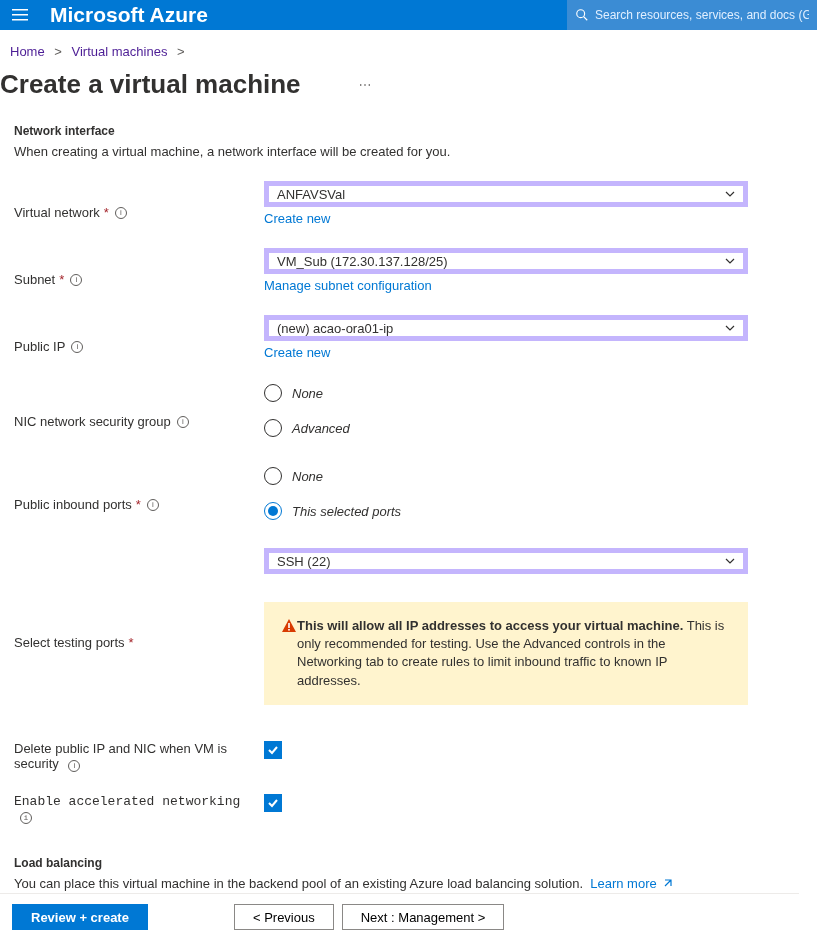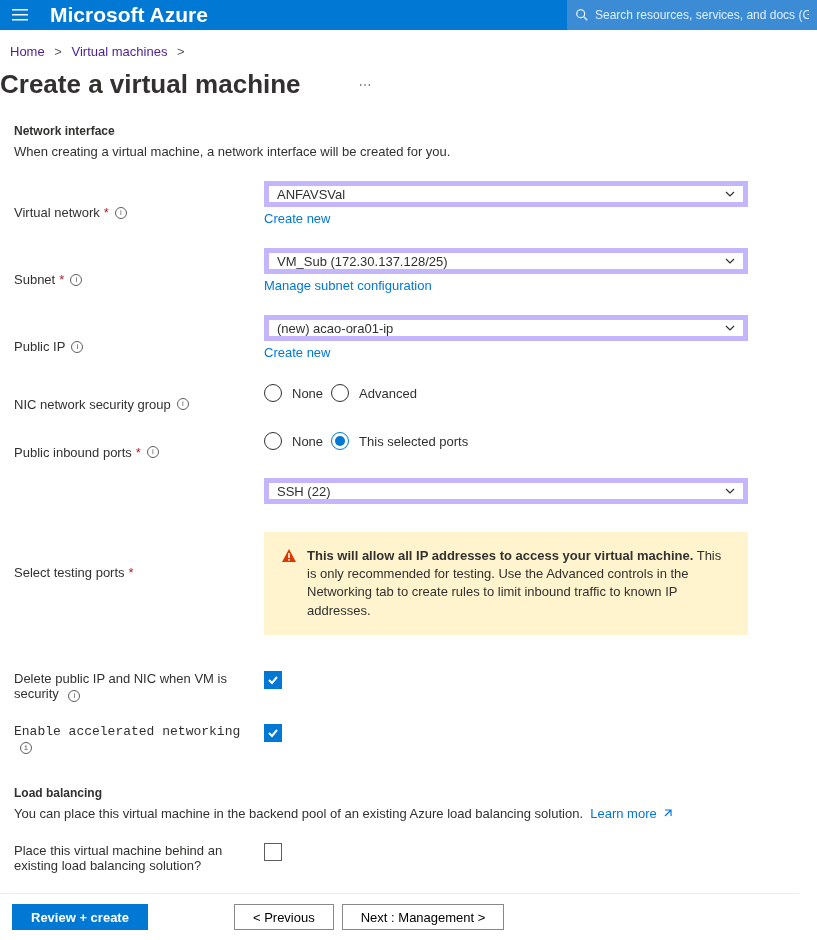--- a/index.html
+++ b/index.html
@@ -23,26 +23,26 @@
   .section-desc { font-size: 13px; color: #323130; margin-bottom: 22px; }
   .form-row { display: flex; align-items: center; margin-bottom: 8px; }
   .form-row .label-col { width: 250px; padding-top: 4px; font-size: 13px; display: flex; align-items: center; flex-wrap: wrap; }
   .form-row .field-col { width: 484px; }
   .req { color: #a4262c; margin-left: 4px; }
   .info-icon { width: 12px; height: 12px; border: 1px solid #605e5c; border-radius: 50%; display: inline-flex; align-items: center; justify-content: center; font-size: 8px; color: #605e5c; margin-left: 6px; cursor: pointer; line-height: 1; }
   .dropdown { width: 100%; height: 26px; border: 5px solid #c4b5fd; display: flex; align-items: center; padding: 0 8px; cursor: pointer; background: #fff; }
   .dropdown .dd-text { flex: 1; font-size: 13px; }
   .dropdown .chev { width: 10px; height: 10px; }
   .link { color: #0078d4; font-size: 13px; text-decoration: none; display: inline-block; margin-top: 4px; margin-bottom: 14px; cursor: pointer; }
-  .radio-group { display: flex; flex-direction: row; gap: 8px; padding-top: 2px; margin-bottom: 20px; }
+  .radio-group { display: flex; flex-direction: column; gap: 17px; padding-top: 2px; margin-bottom: 20px; font-style: italic; }
   .radio-item { display: flex; align-items: center; gap: 10px; cursor: pointer; }
   .radio-outer { width: 18px; height: 18px; border: 1px solid #323130; border-radius: 50%; display: flex; align-items: center; justify-content: center; }
   .radio-outer.checked { border-color: #0078d4; }
   .radio-inner { width: 10px; height: 10px; border-radius: 50%; background: #0078d4; }
-  .alert-box { background: #fff4ce; border: 1px solid #fff4ce; padding: 14px 16px; display: flex; gap: 10px; margin-top: 28px; margin-bottom: 28px; }
+  .alert-box { background: #fff4ce; border: 1px solid #fff4ce; padding: 14px 16px; display: flex; margin-top: 28px; margin-bottom: 28px; }
   .alert-box .warn-icon { width: 16px; height: 16px; flex-shrink: 0; margin-top: 1px; }
   .alert-text { font-size: 13px; line-height: 1.4; }
   .alert-text b { font-weight: 600; }
   .checkbox { width: 18px; height: 18px; border: 1px solid #605e5c; display: inline-flex; align-items: center; justify-content: center; cursor: pointer; background: #fff; }
   .checkbox.checked { background: #0078d4; border-color: #0078d4; }
   .checkbox svg { width: 12px; height: 12px; fill: #fff; }
   .cb-row { display: flex; align-items: flex-start; margin-bottom: 22px; }
   .cb-row .label-col { width: 250px; font-size: 13px; padding-top: 0; }
   .lb-desc { font-size: 13px; margin: 6px 0 22px 0; }
   .ext-icon { width: 10px; height: 10px; display: inline-block; margin-left: 2px; vertical-align: middle; }

